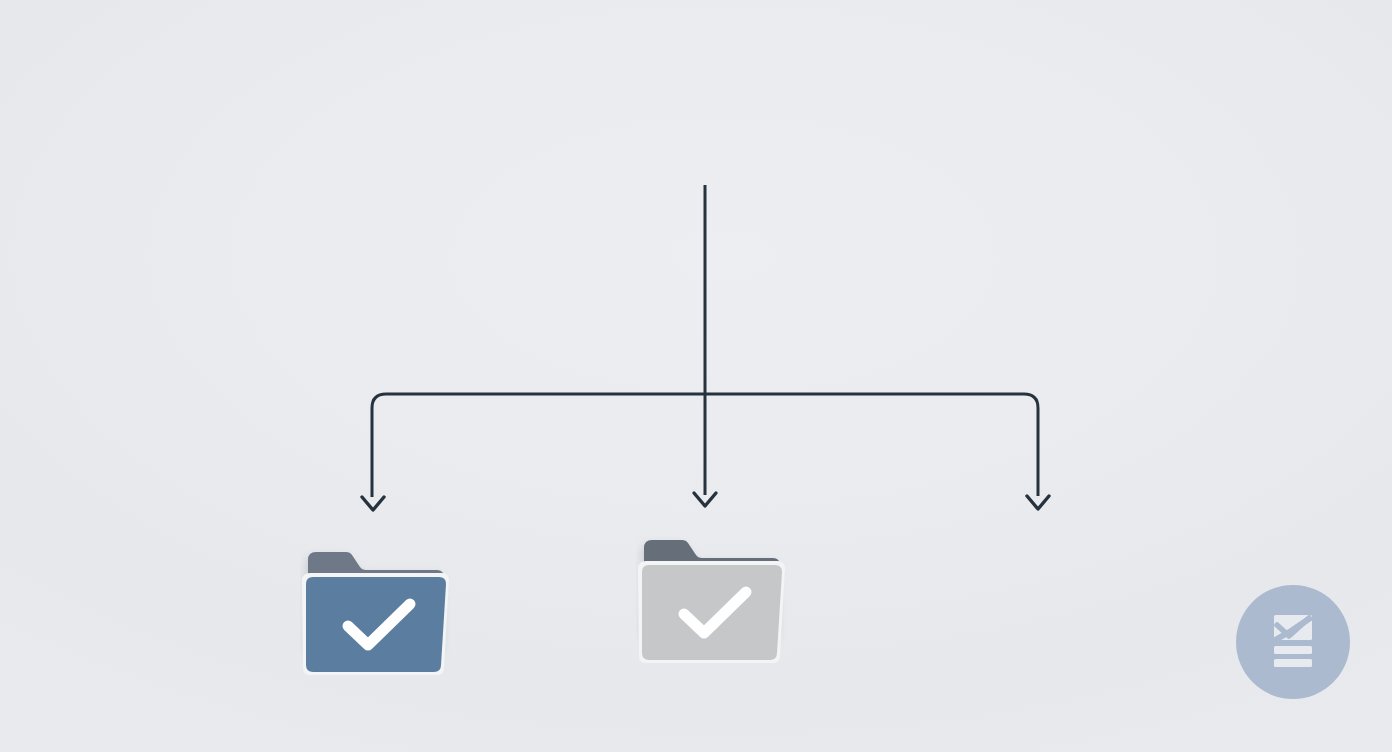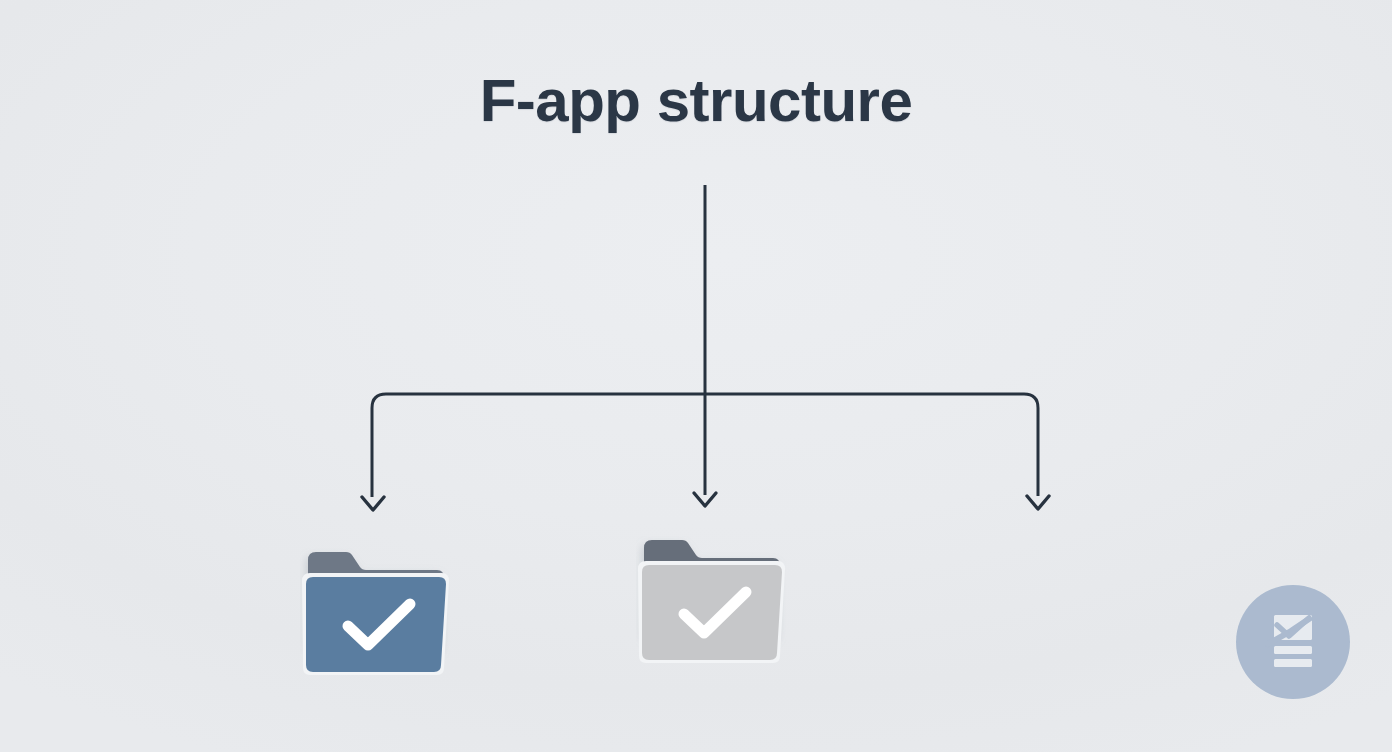--- a/index.html
+++ b/index.html
@@ -76,21 +76,20 @@
     justify-content: center;
     opacity: 0.92;
   }
   #badge svg { display: block; }
 </style>
 </head>
 <body>
 
 <div id="stage">
 
-  <div id="title">F-app structure</div>
 
   <svg id="connectors" viewBox="0 0 1392 752" xmlns="http://www.w3.org/2000/svg">
 
     <g fill="none" stroke="#27323f" stroke-width="3" stroke-linecap="butt" stroke-linejoin="round">
 
       <path d="M 705 185 L 705 495"></path>
 
       <path d="M 705 394 L 386 394 Q 372 394 372 408 L 372 497"></path>
       <path d="M 705 394 L 1024 394 Q 1038 394 1038 408 L 1038 496"></path>
     </g>

